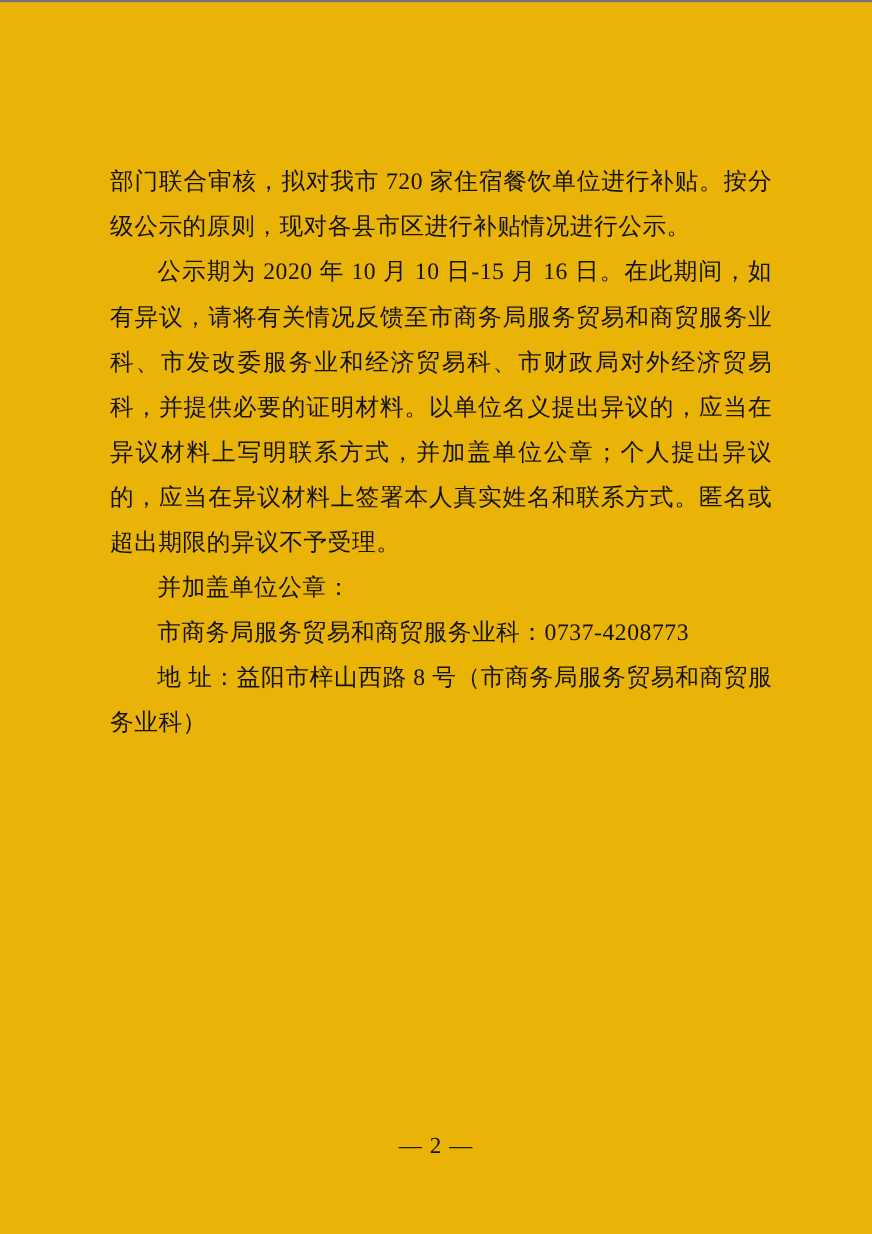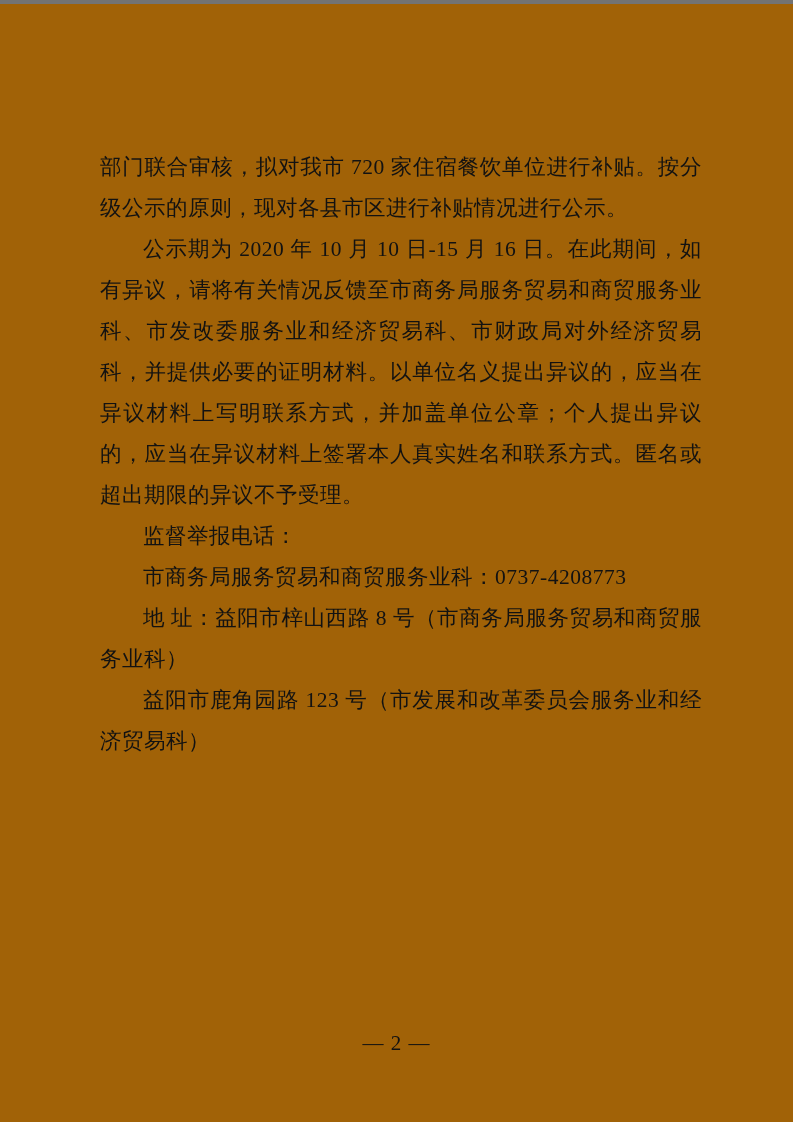--- a/index.html
+++ b/index.html
@@ -6,23 +6,23 @@
   html, body {
     width: 793px;
     height: 1122px;
     background: #ffffff;
     font-family: "Liberation Serif", "DejaVu Serif", serif;
   }
   .page {
     position: relative;
     width: 793px;
     height: 1122px;
-    background: #a16207;
+    background: #eab308;
     overflow: hidden;
-    border-top: 4px solid #737373;
+    border-top: 2px solid #737373;
   }
   .content {
     position: absolute;
     left: 100px;
     top: 143px;
     width: 602px;
     color: #121212;
     font-size: 21.5px;
     line-height: 41px;
     text-align: justify;
@@ -43,19 +43,18 @@
   }
 </style>
 </head>
 <body style="background: rgb(255, 255, 255);">
 
 <div class="page">
   <div class="content" style="color: rgb(18, 18, 18);">
 
   <p>部门联合审核，拟对我市 720 家住宿餐饮单位进行补贴。按分级公示的原则，现对各县市区进行补贴情况进行公示。</p>
       <p class="indent">公示期为 2020 年 10 月 10 日-15 月 16 日。在此期间，如有异议，请将有关情况反馈至市商务局服务贸易和商贸服务业科、市发改委服务业和经济贸易科、市财政局对外经济贸易科，并提供必要的证明材料。以单位名义提出异议的，应当在异议材料上写明联系方式，并加盖单位公章；个人提出异议的，应当在异议材料上签署本人真实姓名和联系方式。匿名或超出期限的异议不予受理。</p>
-      <p class="indent">监督举报电话：</p>
+      <p class="indent">并加盖单位公章：</p>
       <p class="indent">市商务局服务贸易和商贸服务业科：0737-4208773</p>
       <p class="indent">地 址：益阳市梓山西路 8 号（市商务局服务贸易和商贸服务业科）</p>
-      <p class="indent">益阳市鹿角园路 123 号（市发展和改革委员会服务业和经济贸易科）</p>
     </div>
   <div class="page-number">— 2 —</div>
 </div>
 
 </body></html>

